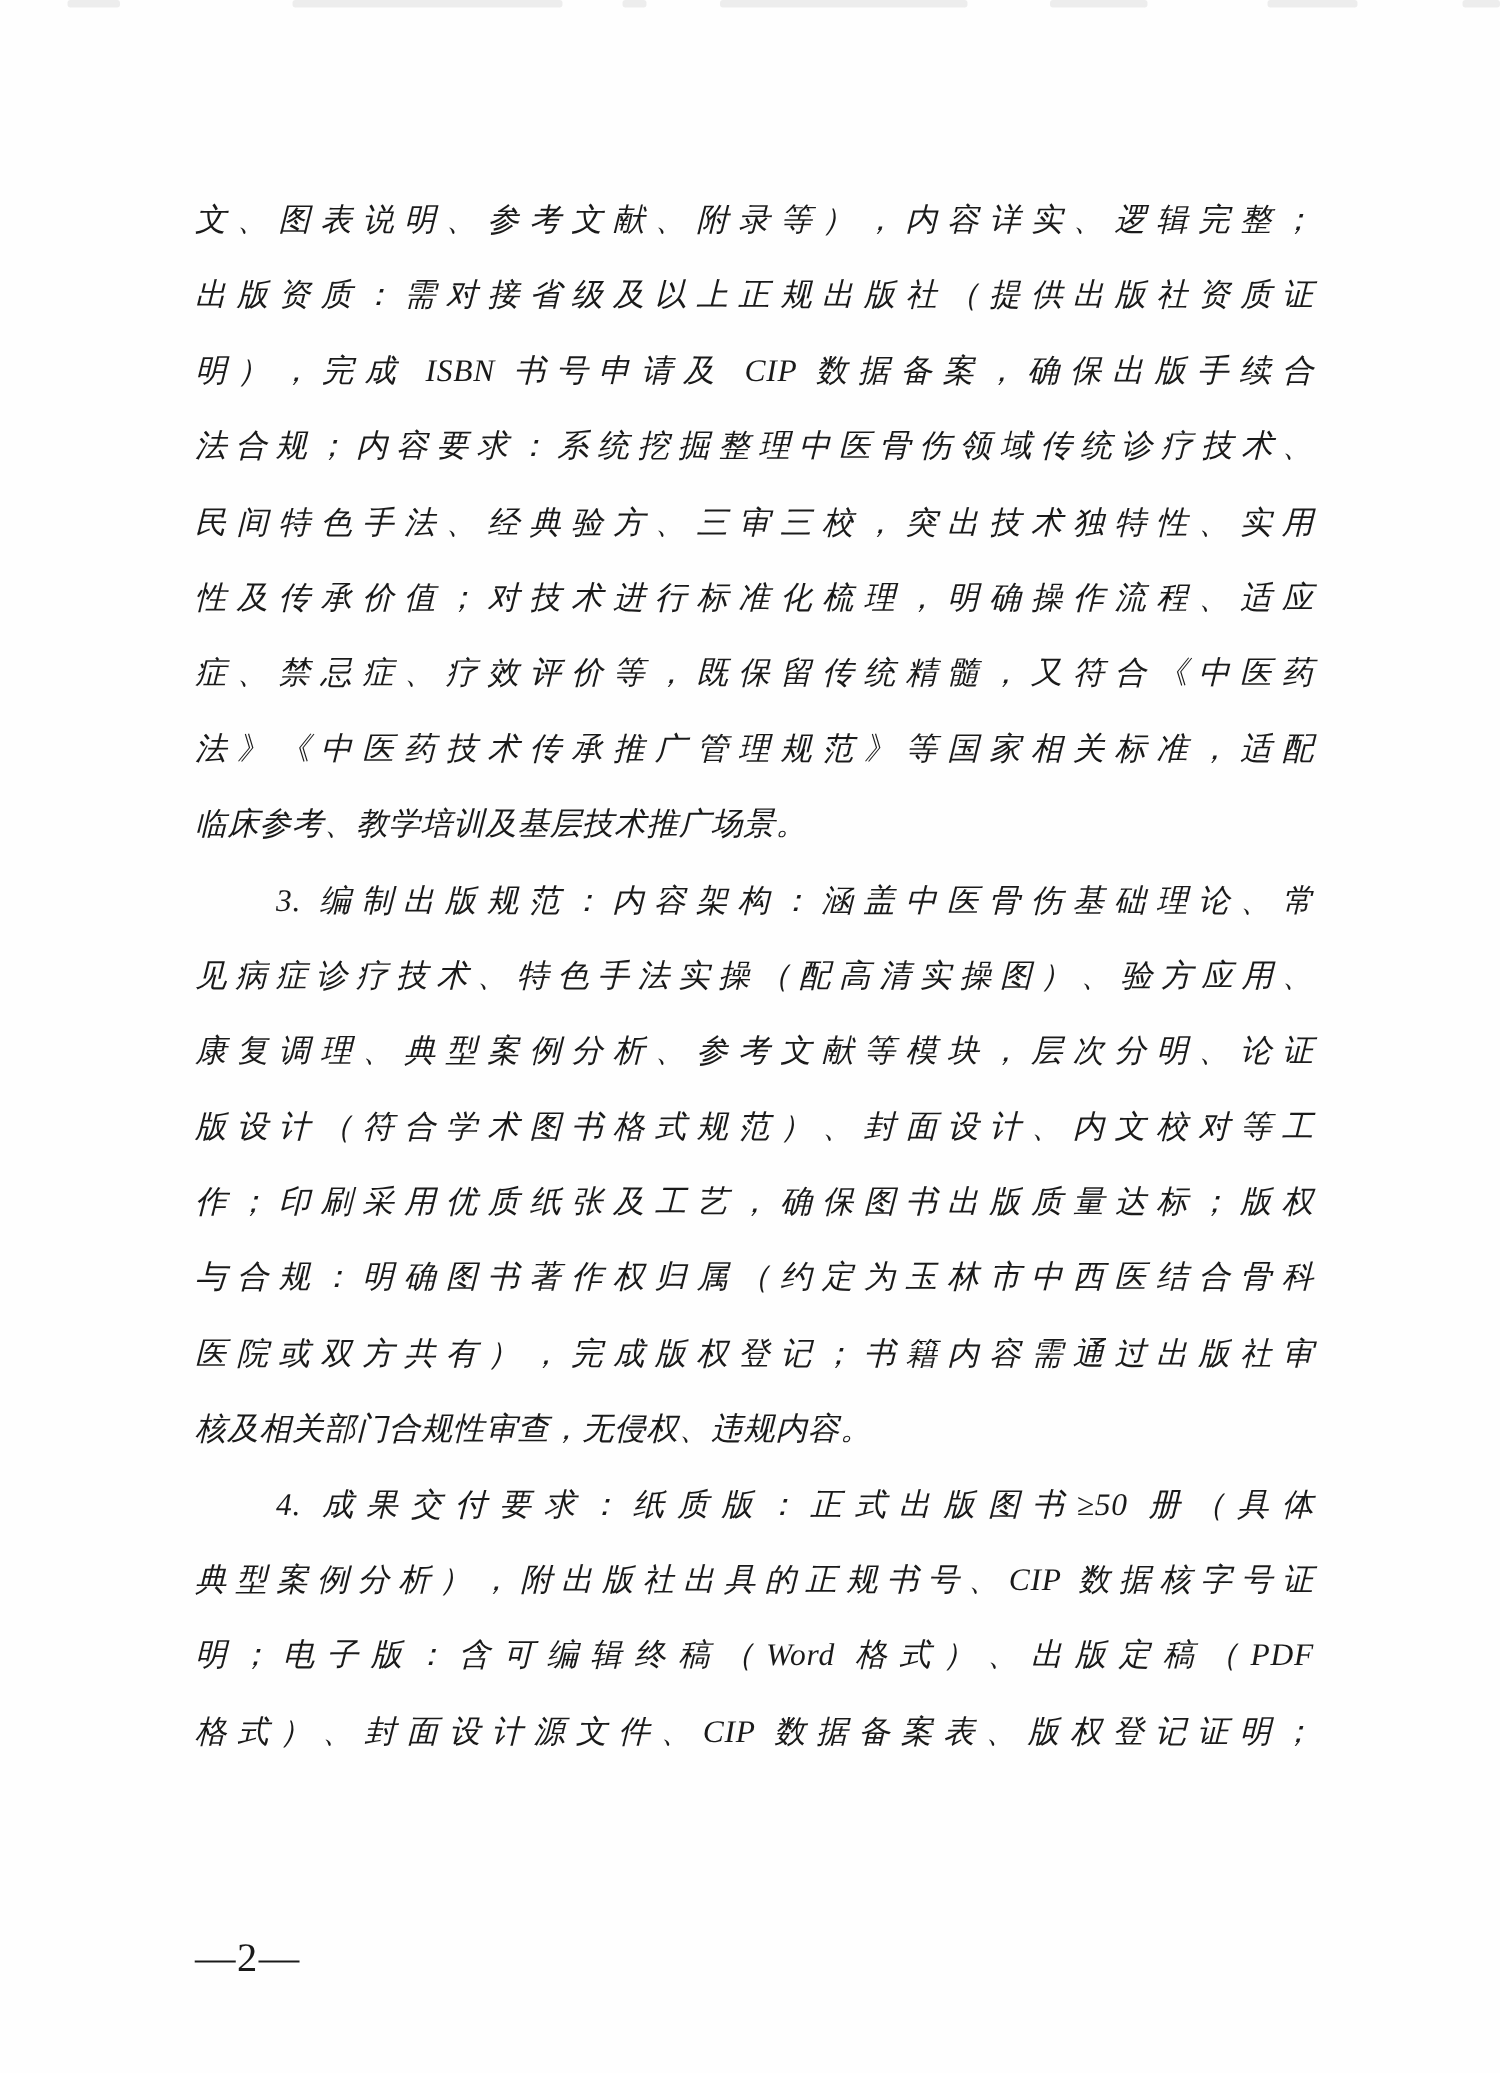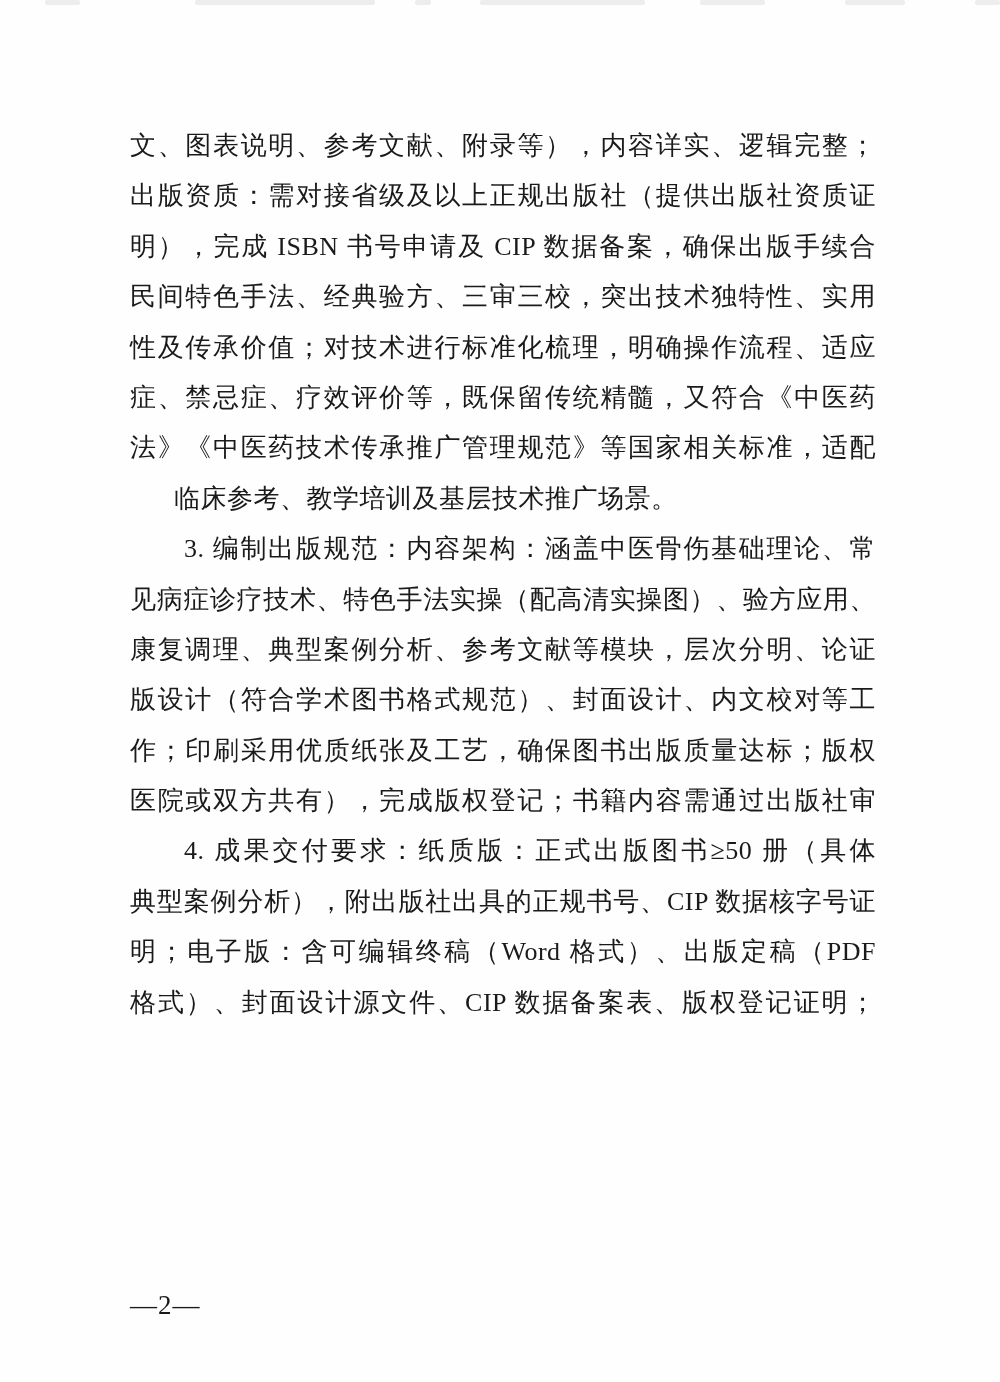--- a/index.html
+++ b/index.html
@@ -27,33 +27,33 @@
     top: 0;
     height: 5px;
     background: #ededed;
     border-radius: 2px;
   }
   .text-block {
     position: absolute;
     left: 130px;
     top: 121px;
     width: 746px;
-    font-size: 26px;
+    font-size: 21px;
+    font-style: italic;
   }
   .line {
     height: 50.4px;
     line-height: 50.4px;
     text-align: justify;
     text-align-last: justify;
     letter-spacing: 0.5px;
   }
   .line.para-end {
     text-align: right;
     text-align-last: left;
-    margin-left: 44px;
   }
   .line.para-start {
     text-indent: 54px;
   }
   .footer {
     position: absolute;
     left: 130px;
     top: 1290px;
     font-size: 27px;
     line-height: 30px;
@@ -73,31 +73,34 @@
     <div class="dash" style="left:480px; width:165px;"></div>
     <div class="dash" style="left:700px; width:65px;"></div>
     <div class="dash" style="left:845px; width:60px;"></div>
     <div class="dash" style="left:975px; width:25px;"></div>
   </div>
 
   <div class="text-block">
     <div class="line">文、图表说明、参考文献、附录等），内容详实、逻辑完整；</div>
     <div class="line">出版资质：需对接省级及以上正规出版社（提供出版社资质证</div>
     <div class="line">明），完成 ISBN 书号申请及 CIP 数据备案，确保出版手续合</div>
+    <div class="line">法合规；内容要求：系统挖掘整理中医骨伤领域传统诊疗技术、</div>
     <div class="line">民间特色手法、经典验方、三审三校，突出技术独特性、实用</div>
     <div class="line">性及传承价值；对技术进行标准化梳理，明确操作流程、适应</div>
     <div class="line">症、禁忌症、疗效评价等，既保留传统精髓，又符合《中医药</div>
     <div class="line">法》《中医药技术传承推广管理规范》等国家相关标准，适配</div>
     <div class="line para-end">临床参考、教学培训及基层技术推广场景。</div>
     <div class="line para-start">3. 编制出版规范：内容架构：涵盖中医骨伤基础理论、常</div>
     <div class="line">见病症诊疗技术、特色手法实操（配高清实操图）、验方应用、</div>
     <div class="line">康复调理、典型案例分析、参考文献等模块，层次分明、论证</div>
     <div class="line">版设计（符合学术图书格式规范）、封面设计、内文校对等工</div>
     <div class="line">作；印刷采用优质纸张及工艺，确保图书出版质量达标；版权</div>
+    <div class="line">与合规：明确图书著作权归属（约定为玉林市中西医结合骨科</div>
     <div class="line">医院或双方共有），完成版权登记；书籍内容需通过出版社审</div>
+    <div class="line para-end">核及相关部门合规性审查，无侵权、违规内容。</div>
     <div class="line para-start">4. 成果交付要求：纸质版：正式出版图书≥50 册（具体</div>
     <div class="line">典型案例分析），附出版社出具的正规书号、CIP 数据核字号证</div>
     <div class="line">明；电子版：含可编辑终稿（Word 格式）、出版定稿（PDF</div>
     <div class="line">格式）、封面设计源文件、CIP 数据备案表、版权登记证明；</div>
   </div>
 
   <div class="footer">—2—</div>
 
 </div>
 

